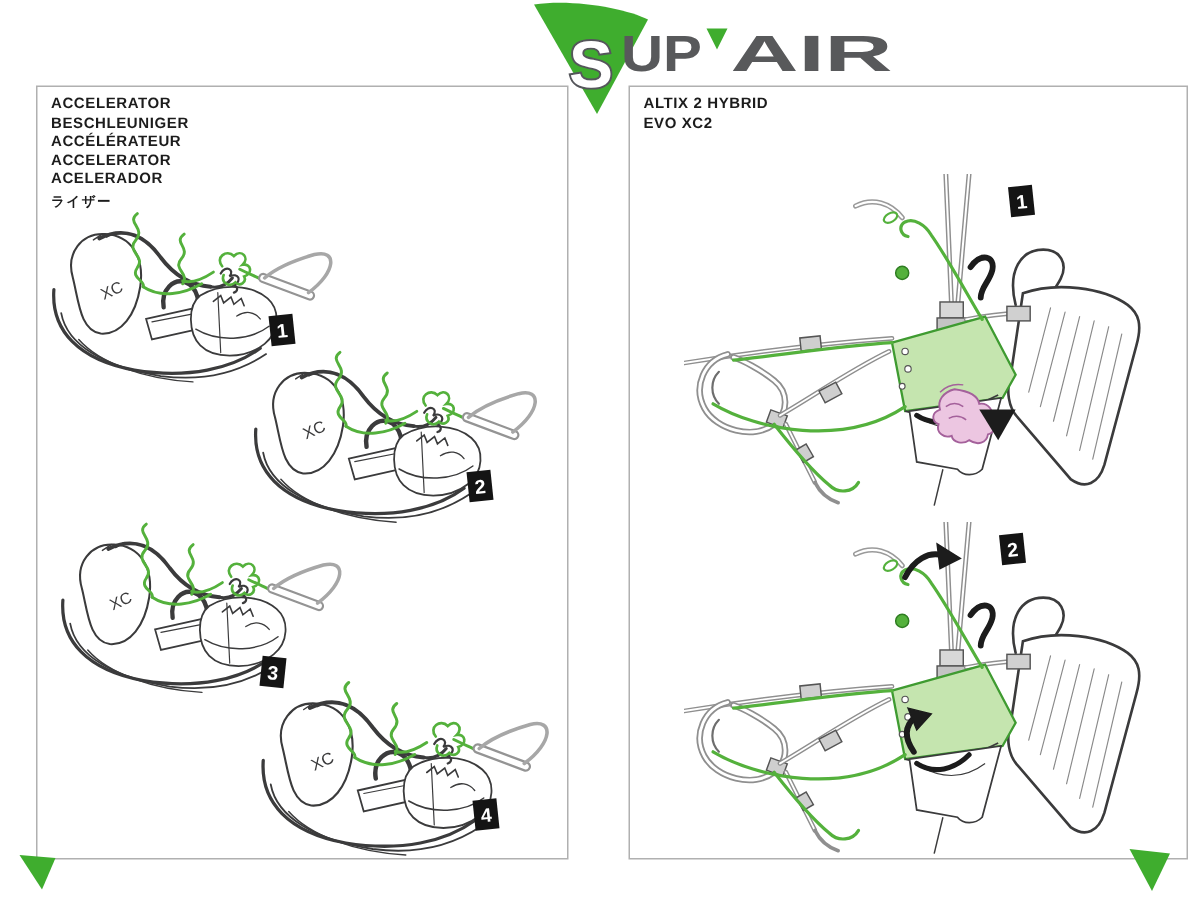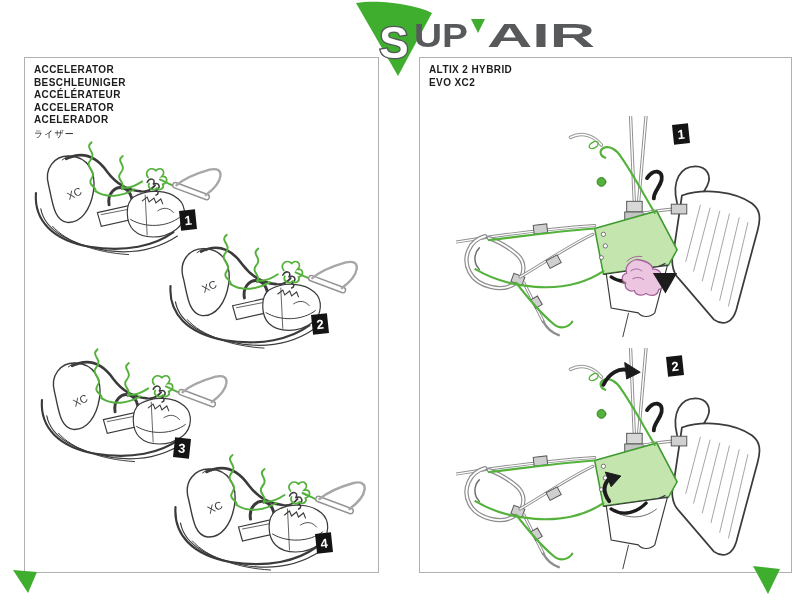--- a/index.html
+++ b/index.html
@@ -3,21 +3,21 @@
 <meta charset="utf-8">
 <style>
   html,body{margin:0;padding:0;background:#fff;}
   .page{position:relative;width:800px;height:600px;background:#ffffff;overflow:hidden;
         font-family:"Liberation Sans",sans-serif;}
   .panel{position:absolute;border:1px solid #b0b0b0;background:#fff;}
   .panel-left{left:24px;top:57px;width:353px;height:514px;}
   .panel-right{left:419px;top:57px;width:355px;height:514px;padding-left:16px;}
   .titles{position:absolute;left:9px;top:6px;}
   .title-line{font-size:10px;font-weight:bold;color:#1c1c1c;line-height:12.5px;letter-spacing:0.4px;}
-  .title-line.jp{font-weight:normal;font-size:9px;letter-spacing:1px;margin-top:1px;}
+  .title-line.jp{font-weight:bold;font-size:9px;letter-spacing:1px;margin-top:1px;}
   .diagram{position:absolute;}
   .badge{position:absolute;width:16px;height:20px;background:#141414;color:#fff;
          font-size:13px;font-weight:bold;display:flex;align-items:center;justify-content:center;
          transform:rotate(-6deg);}
   .logo-svg{position:absolute;left:348px;top:0;}
   .corner-svg{position:absolute;}
   svg{display:block;}
 </style>
 </head>
 <body>

